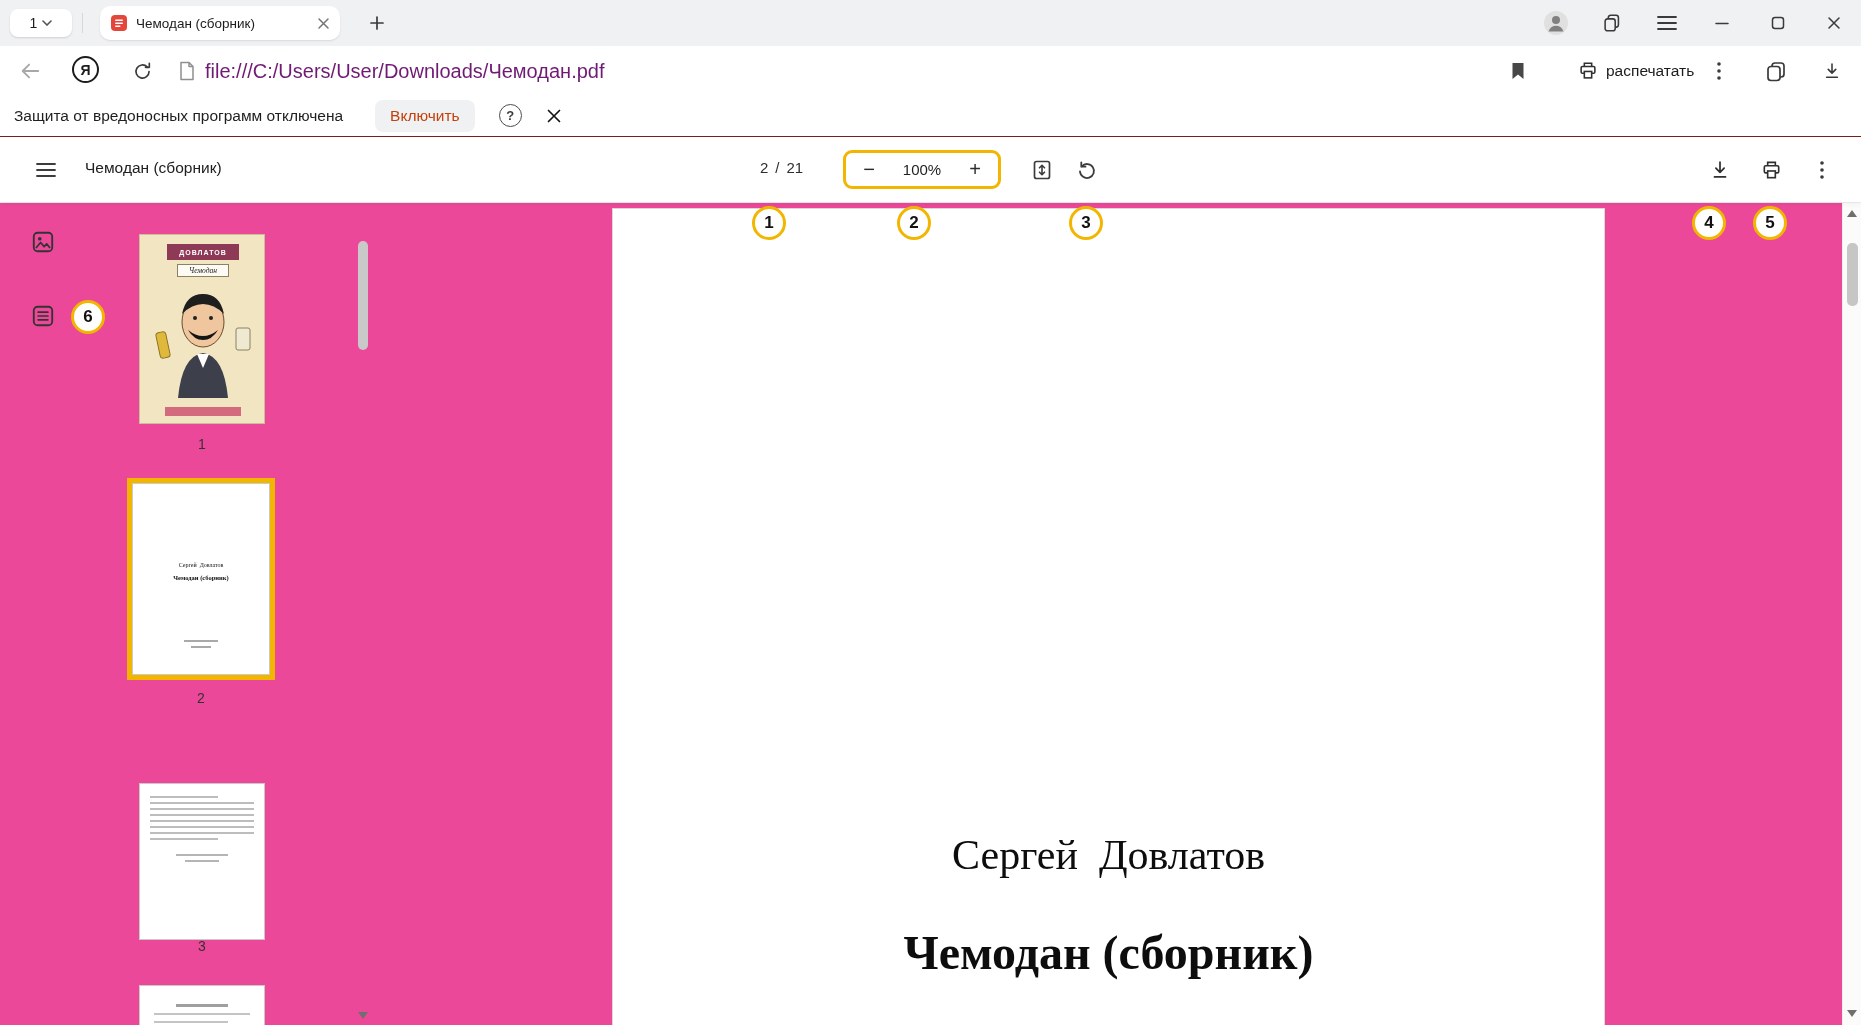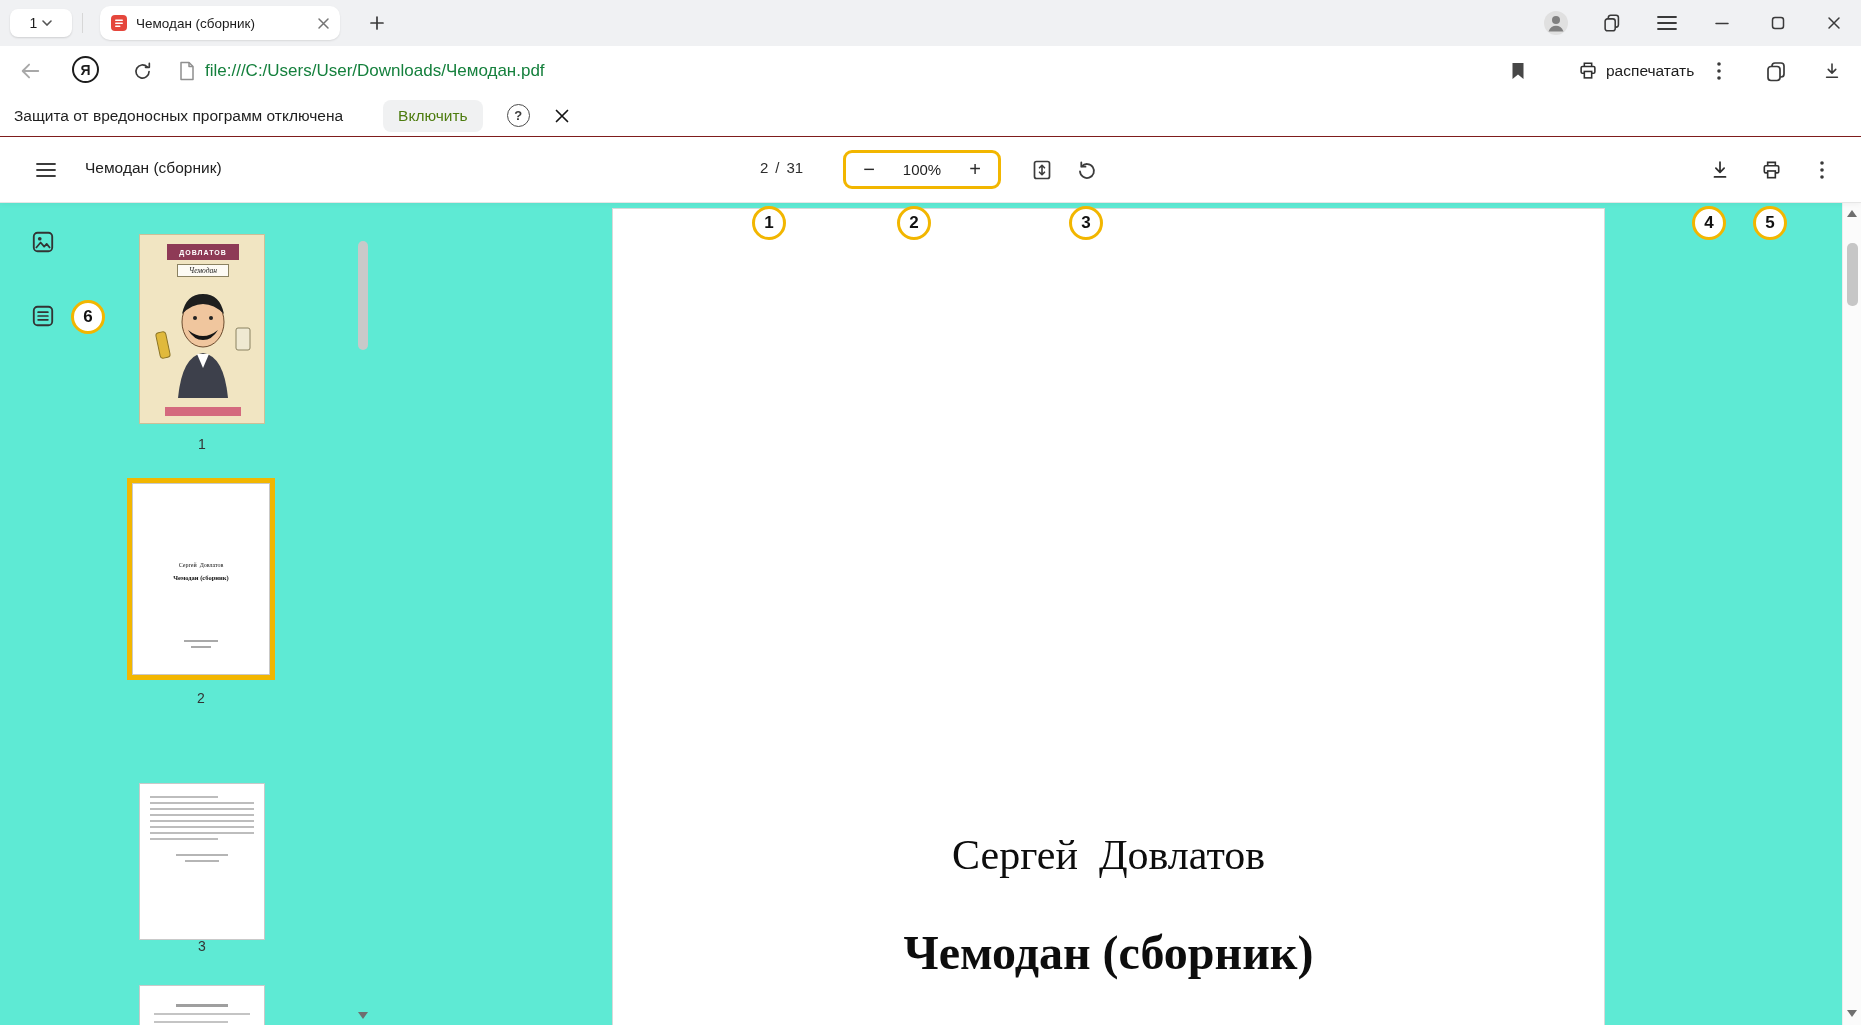--- a/index.html
+++ b/index.html
@@ -29,50 +29,50 @@
   .newtab{position:absolute;left:364px;top:10px;width:26px;height:26px;border-radius:6px;}
   .tb-right-btn{position:absolute;top:10px;width:26px;height:26px;border-radius:6px;}
 
   
   .addressbar{position:absolute;left:0;top:46px;width:100%;height:49px;background:#fff;}
   .ab-item{position:absolute;top:11px;width:28px;height:28px;border-radius:6px;}
   .ya-logo{position:absolute;left:72px;top:10px;width:27px;height:27px;border-radius:50%;
     border:2px solid #1c1c1c;display:flex;align-items:center;justify-content:center;
     font-weight:bold;font-size:14px;color:#1c1c1c;}
   .url-box{position:absolute;left:178px;top:8px;height:34px;display:flex;align-items:center;gap:9px;}
-  .url-text{font-size:17px;color:#15803d;}
+  .url-text{font-size:20px;color:#701a75;}
   .print-group{position:absolute;left:1577px;top:9px;height:32px;display:flex;align-items:center;gap:7px;border-radius:7px;}
   .print-label{font-size:15.5px;color:#1c1c1c;}
 
   
   .warnbar{position:absolute;left:0;top:95px;width:100%;height:42px;background:#fff;
     display:flex;align-items:center;padding-left:14px;border-bottom:1px solid #7f1d1d;}
   .warn-msg{font-size:15.5px;color:#1e1e1e;}
-  .warn-btn{margin-left:40px;background:#f0f1f2;border-radius:8px;padding:7px 15px;
-    font-size:15.5px;color:#4d7c0f;border:none;font-family:inherit;}
+  .warn-btn{margin-left:32px;background:#f0f1f2;border-radius:8px;padding:7px 15px;
+    font-size:15.5px;color:#c2410c;border:none;font-family:inherit;}
   .warn-help{margin-left:24px;width:23px;height:23px;border-radius:50%;border:1.6px solid #4c4c4c;
     display:flex;align-items:center;justify-content:center;font-size:13px;font-weight:bold;color:#3c3c3c;}
   .warn-close{margin-left:20px;width:24px;height:24px;}
 
   
   .pdftoolbar{position:absolute;left:0;top:137px;width:100%;height:65px;background:#fff;
     box-shadow:0 1px 0 #e6e6e6,0 2px 6px rgba(0,0,0,.05);z-index:5;}
   .pt-menu{position:absolute;left:32px;top:19px;width:28px;height:28px;}
   .pt-title{position:absolute;left:85px;top:22px;font-size:15.5px;color:#202020;}
   .pt-pageinfo{position:absolute;left:760px;top:22px;display:flex;gap:7px;font-size:15px;color:#2e2e2e;}
   .zoom-group{position:absolute;left:843px;top:13px;width:158px;height:39px;
     border:3px solid var(--accent-yellow);border-radius:9px;display:flex;align-items:center;
     justify-content:space-between;padding:0 11px;}
   .zoom-btn{font-size:20px;color:#2b2b2b;background:none;border:none;width:24px;height:26px;
     display:flex;align-items:center;justify-content:center;font-family:inherit;}
   .zoom-val{font-size:15px;color:#1f1f1f;}
   .pt-btn{position:absolute;top:19px;width:28px;height:28px;}
 
   
-  .content{position:absolute;left:0;top:202px;width:100%;height:823px;background:#5eead4;overflow:hidden;}
+  .content{position:absolute;left:0;top:202px;width:100%;height:823px;background:#ec4899;overflow:hidden;}
   .side-btn{position:absolute;left:26px;width:34px;height:34px;border-radius:8px;}
 
   .thumb-label{position:absolute;width:126px;text-align:center;font-size:14px;color:#333;}
 
   .cover{position:absolute;left:139px;top:32px;width:126px;height:190px;background:#f1e5c2;
     border:1px solid #cdbf97;overflow:hidden;}
   .cover-pubbox{position:absolute;left:27px;top:9px;width:72px;height:16px;background:#8e3a56;
     display:flex;align-items:center;justify-content:center;color:#fff;font-size:7px;
     letter-spacing:1px;font-weight:bold;}
   .cover-titlebox{position:absolute;left:37px;top:29px;width:52px;height:13px;background:#fdfbf4;
@@ -274,21 +274,21 @@
   <div class="pt-menu ic">
     <svg width="20" height="16" viewBox="0 0 20 16">
         <path d="M1 2h18M1 8h18M1 14h18" stroke="#3c3c3c" stroke-width="1.8" stroke-linecap="round"></path>
       </svg>
   </div>
   <div class="pt-title">Чемодан (сборник)</div>
 
   <div class="pt-pageinfo">
     <span>2</span>
     <span>/</span>
-    <span>31</span>
+    <span>21</span>
   </div>
 
   <div class="zoom-group">
     <button class="zoom-btn">−</button>
     <span class="zoom-val">100%</span>
     <button class="zoom-btn">+</button>
   </div>
 
   <div class="pt-btn ic" style="left:1028px">
     <svg width="24" height="24" viewBox="0 0 24 24">

